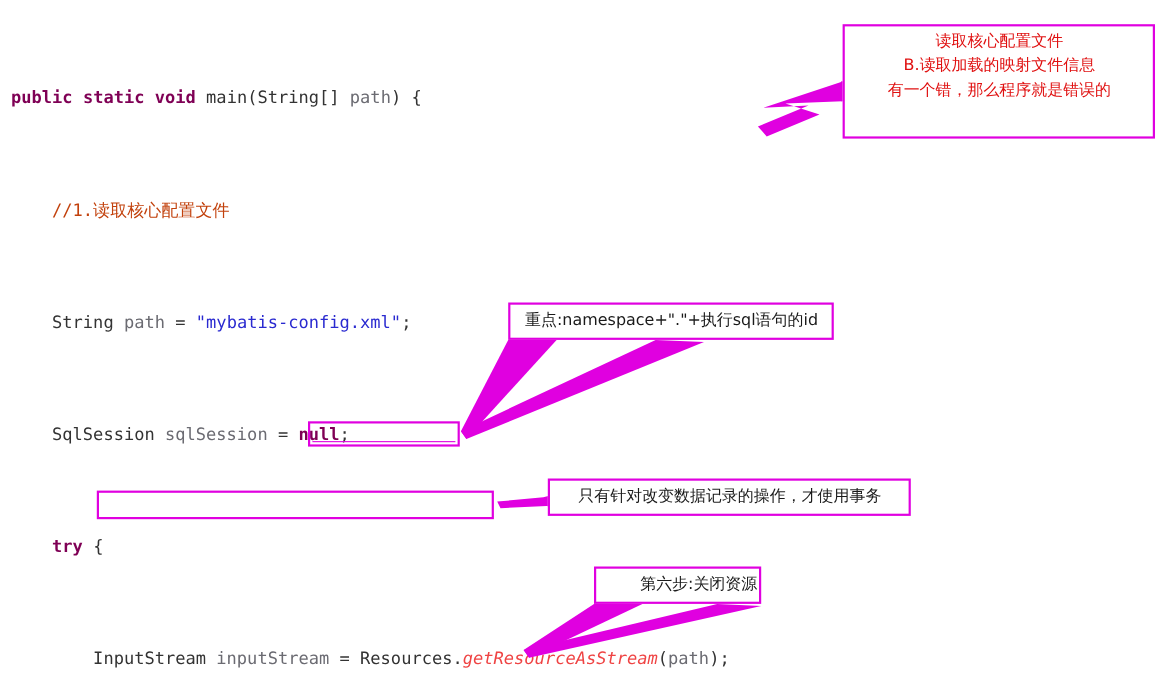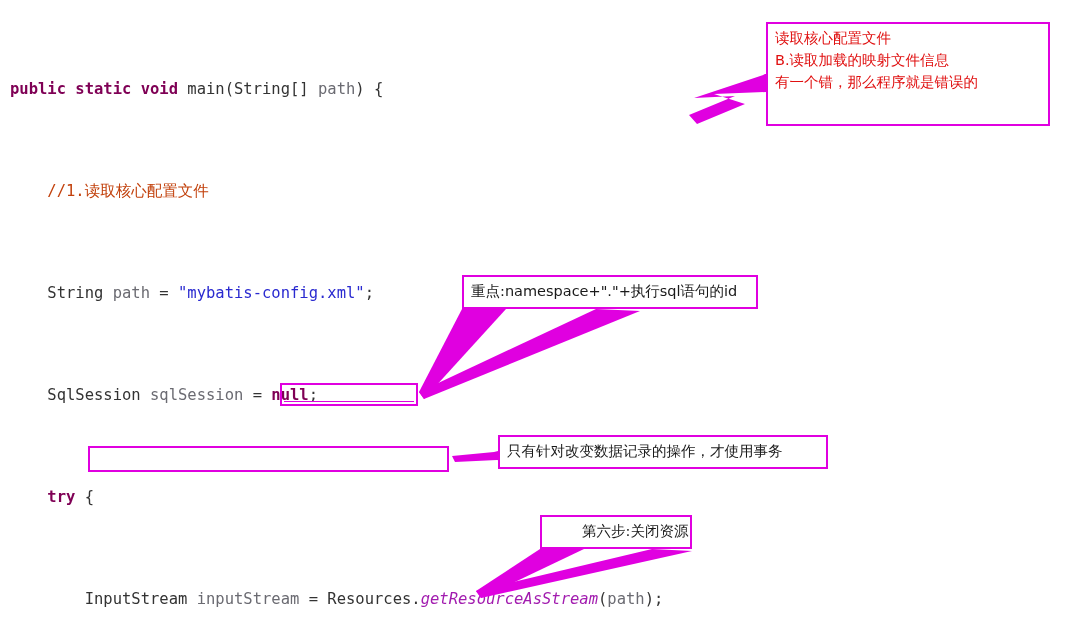--- a/index.html
+++ b/index.html
@@ -16,41 +16,42 @@
     white-space:pre;
     color:#333333;
     z-index:2;
   }
   .line{height:25.5px;padding-left:10px;}
   .kw{color:#7f0055;font-weight:bold;}
   .str{color:#2a2ad0;}
   .cmt{color:#c2410c;}
   .typ{color:#333333;}
   .var{color:#6b6b72;}
-  .mth{color:#a21caf;font-style:italic;}
+  .mth{color:#ef4444;font-style:italic;}
   .pln{color:#333333;text-align:right;}
 
   
   .codebox{
     position:absolute;border:2px solid #e000e0;
     box-sizing:border-box;z-index:4;pointer-events:none;
   }
   .cb-add{left:280px;top:383px;width:138px;height:23px;}
   .cb-add .ul{position:absolute;left:2px;right:2px;bottom:2px;border-bottom:1px solid #e000e0;}
   .cb-step5{left:88px;top:446px;width:361px;height:26px;}
 
   
   .anno{
     position:absolute;
     border:2px solid #e000e0;
     background:#ffffff;
     box-sizing:border-box;
     z-index:6;
     font-family:"DejaVu Sans","Liberation Sans",sans-serif;
     padding:3px 6px 3px 7px;
+    text-align:center;
   }
   .anno .ln{font-size:14.5px;line-height:22px;white-space:nowrap;}
   .anno.red .ln{color:#e01010;}
   .anno.dark .ln{color:#1a1a1a;}
 
   #anno1{left:766px;top:22px;width:284px;height:104px;}
   #anno2{left:462px;top:275px;width:296px;height:34px;}
   #anno3{left:498px;top:435px;width:330px;height:34px;}
   #anno4{left:540px;top:515px;width:152px;height:34px;padding-left:40px;}
 

